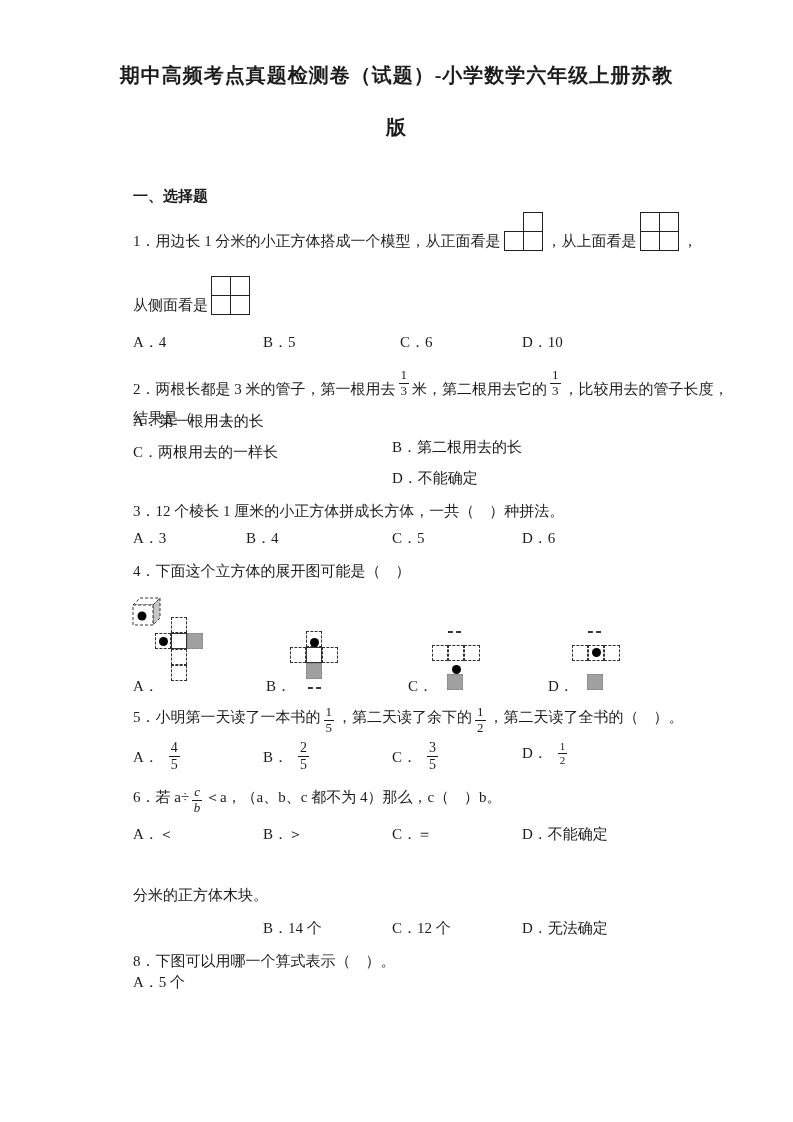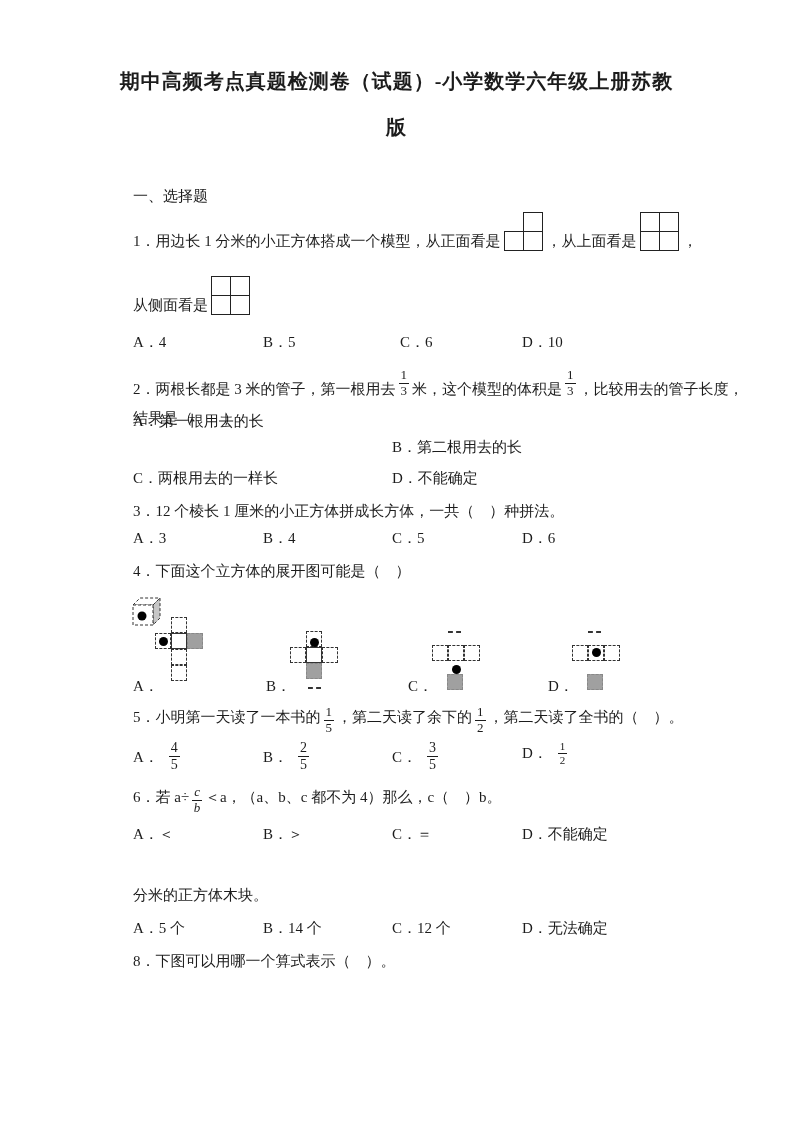--- a/index.html
+++ b/index.html
@@ -4,21 +4,21 @@
 <style>
   html,body{margin:0;padding:0;background:#ffffff;}
   .page{
     position:relative;width:793px;height:1122px;background:#fff;overflow:hidden;
     font-family:"Liberation Serif","DejaVu Serif",serif;
     color:var(--ink,#1c1c1c);font-size:15px;
   }
   .line{position:absolute;left:133px;white-space:pre;line-height:22px;}
   .flexline{display:flex;align-items:flex-end;}
   .title{left:0;width:793px;text-align:center;font-weight:bold;font-size:20px;line-height:26px;letter-spacing:1px;}
-  .bold{font-weight:normal;}
+  .bold{font-weight:bold;}
   .opt{position:absolute;white-space:pre;line-height:20px;}
   
   .frac{display:inline-flex;flex-direction:column;align-items:center;font-size:13px;line-height:1.15;margin:0 3px;}
   .frac .num{border-bottom:1px solid var(--ink,#1c1c1c);padding:0 2px;}
   .frac.raised{margin-bottom:1px;}
   .frac.mid{margin-bottom:-8px;}
   .fracopt{position:absolute;display:flex;align-items:center;gap:7px;line-height:20px;}
   .fracopt .frac{font-size:14px;}
   .fracopt .frac.small{font-size:11px;}
   
@@ -34,21 +34,21 @@
   .ncell.solidcell{border:1px solid #333;background:#fff;}
   .ncell.graycell{border:1px dashed #888;background:var(--net-gray,#a0a0a0);}
   .ndot{position:absolute;width:9px;height:9px;border-radius:50%;background:#000;}
   .nmark{position:absolute;width:13px;height:0;border-top:2px dashed #333;}
 </style>
 </head>
 <body>
 
 <div class="page">
 
-  <div class="line title" style="top:68px">期中高频考点真题检测卷（试题）-小学数学六年级上册苏教</div>
+  <div class="line title" style="top:62px">期中高频考点真题检测卷（试题）-小学数学六年级上册苏教</div>
   <div class="line title" style="top:114px">版</div>
 
   <div class="line bold" style="top:185px">一、选择题</div>
 
   <div class="line flexline" style="top:208px;height:44px">
     <span>1．用边长 1 分米的小正方体搭成一个模型，从正面看是</span>
     <svg class="gridshape" width="40" height="40">
       <rect x="19.5" y="0.5" width="19" height="19"></rect>
       <rect x="0.5" y="19.5" width="19" height="19"></rect>
       <rect x="19.5" y="19.5" width="19" height="19"></rect>
@@ -77,36 +77,36 @@
   <span class="opt" style="left:263px;top:332px">B．5</span>
   <span class="opt" style="left:400px;top:332px">C．6</span>
   <span class="opt" style="left:522px;top:332px">D．10</span>
 
   <div class="line flexline" style="top:362px;height:38px">
     <span>2．两根长都是 3 米的管子，第一根用去</span>
     <span class="frac raised">
       <span class="num">1</span>
       <span class="den">3</span>
     </span>
-    <span>米，这个模型的体积是</span>
+    <span>米，第二根用去它的</span>
     <span class="frac raised">
       <span class="num">1</span>
       <span class="den">3</span>
     </span>
     <span>，比较用去的管子长度，</span>
   </div>
   <div class="line" style="top:407px">结果是（　　）</div>
   <span class="opt" style="left:133px;top:411px">A．第一根用去的长</span>
   <span class="opt" style="left:392px;top:437px">B．第二根用去的长</span>
-  <span class="opt" style="left:133px;top:468px">C．两根用去的一样长</span>
+  <span class="opt" style="left:133px;top:442px">C．两根用去的一样长</span>
   <span class="opt" style="left:392px;top:468px">D．不能确定</span>
 
   <div class="line" style="top:500px">3．12 个棱长 1 厘米的小正方体拼成长方体，一共（　）种拼法。</div>
   <span class="opt" style="left:133px;top:528px">A．3</span>
-  <span class="opt" style="left:263px;top:528px">B．4</span>
+  <span class="opt" style="left:246px;top:528px">B．4</span>
   <span class="opt" style="left:392px;top:528px">C．5</span>
   <span class="opt" style="left:522px;top:528px">D．6</span>
 
   <div class="line" style="top:560px">4．下面这个立方体的展开图可能是（　）</div>
 
   <svg class="cube" style="left:131px;top:596px" width="32" height="31">
     <polygon class="face" points="2,9 9,2 29,2 22,9"></polygon>
     <polygon class="sideface" points="22,9 29,2 29,22 22,29"></polygon>
     <rect class="face" x="2" y="9" width="20" height="20"></rect>
     <circle cx="11" cy="20" r="4.5" fill="#000"></circle>
@@ -205,20 +205,20 @@
       <span class="den" style="font-style:italic">b</span>
     </span>
     <span>＜a，（a、b、c 都不为 4）那么，c（　）b。</span>
   </div>
   <span class="opt" style="left:133px;top:824px">A．＜</span>
   <span class="opt" style="left:263px;top:824px">B．＞</span>
   <span class="opt" style="left:392px;top:824px">C．＝</span>
   <span class="opt" style="left:522px;top:824px">D．不能确定</span>
 
   <div class="line" style="top:884px">分米的正方体木块。</div>
-  <span class="opt" style="left:133px;top:918px">A．5 个</span>
+  <span class="opt" style="left:133px;top:972px">A．5 个</span>
   <span class="opt" style="left:263px;top:918px">B．14 个</span>
   <span class="opt" style="left:392px;top:918px">C．12 个</span>
   <span class="opt" style="left:522px;top:918px">D．无法确定</span>
 
   <div class="line" style="top:950px">8．下图可以用哪一个算式表示（　）。</div>
 
 </div>
 
 </body></html>

